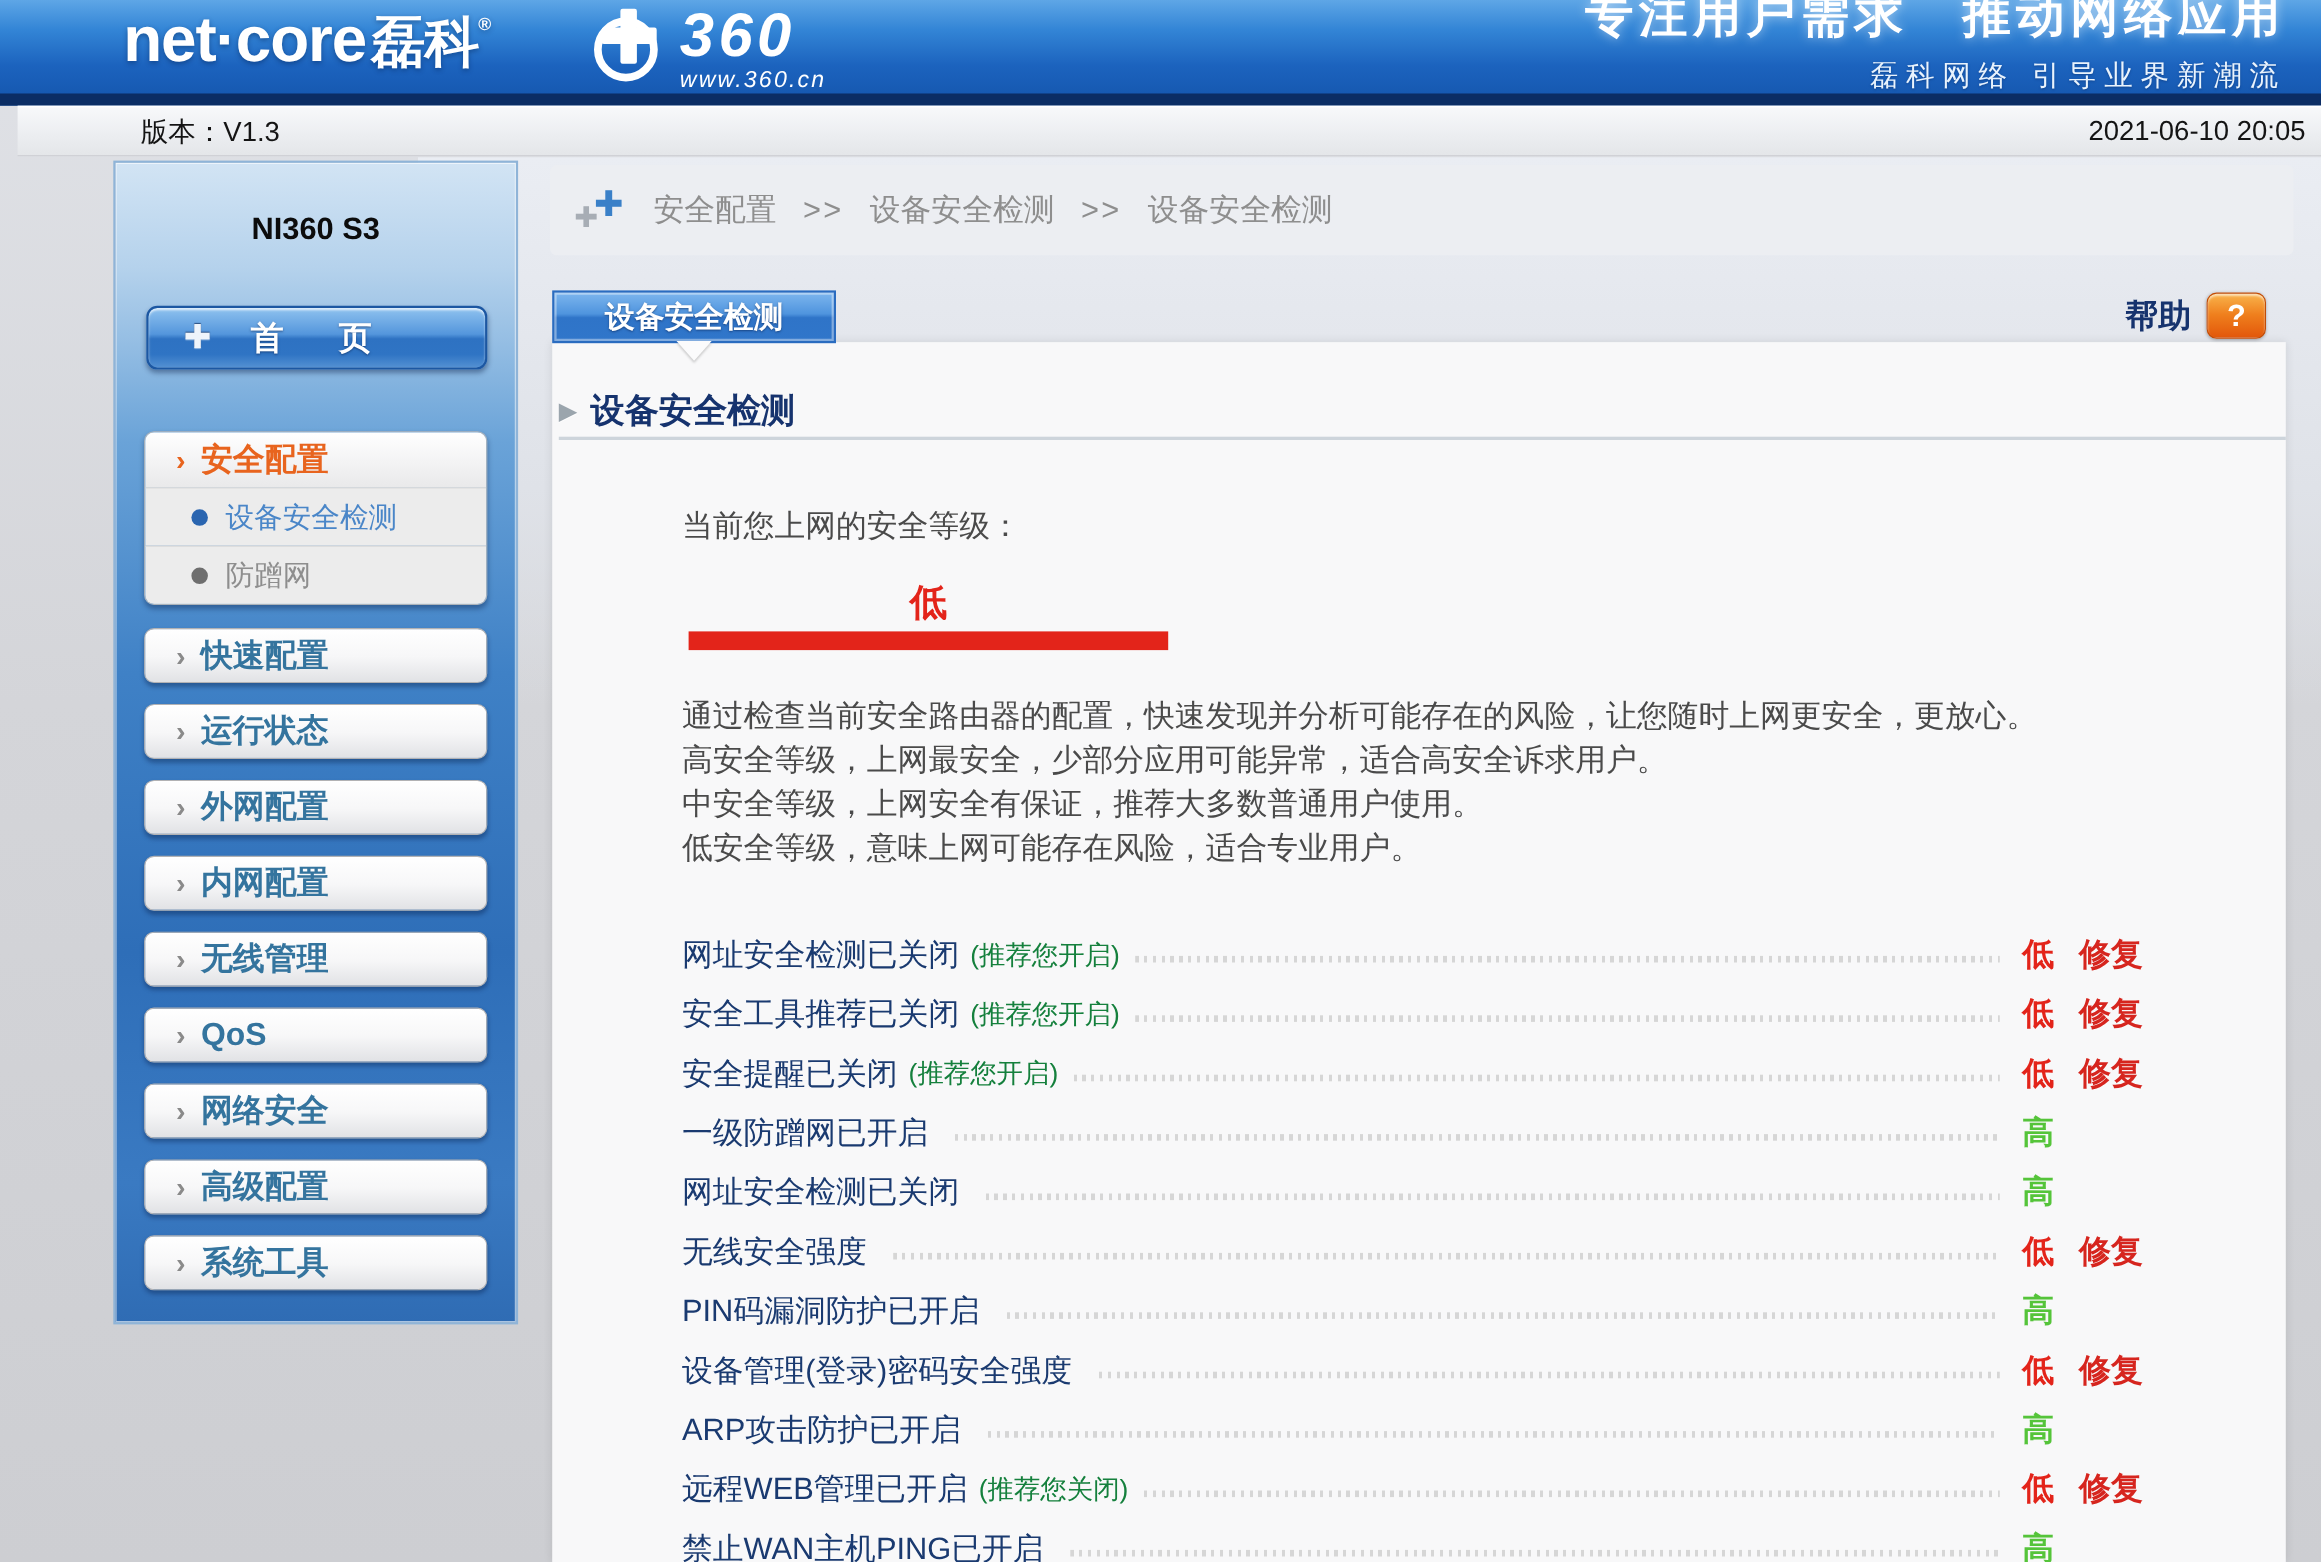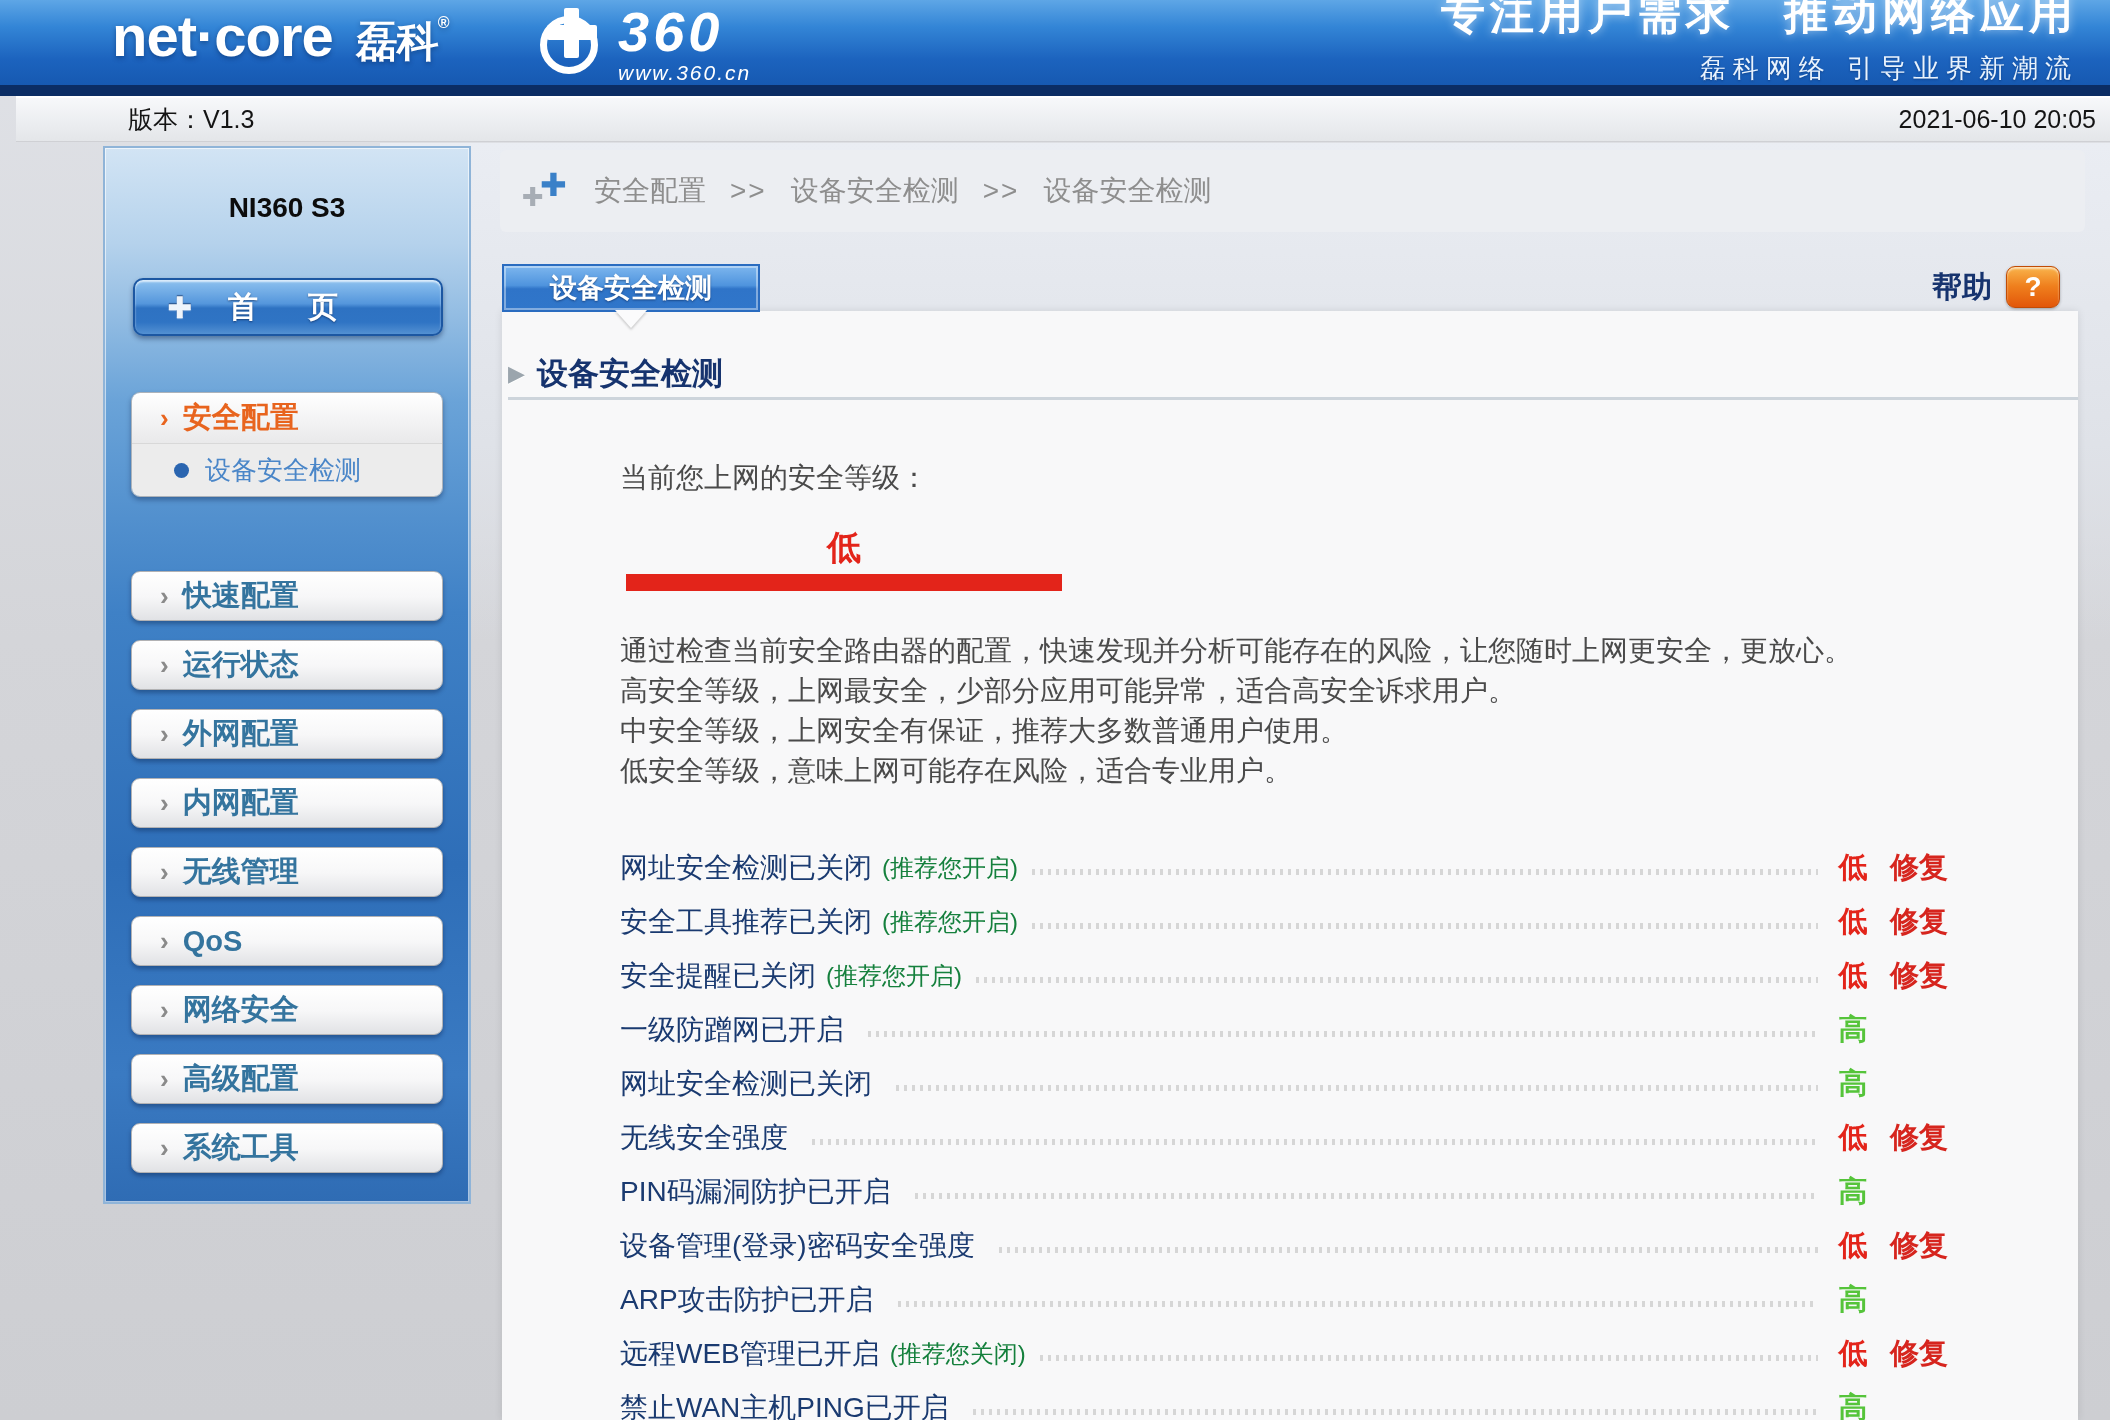--- a/index.html
+++ b/index.html
@@ -6,21 +6,21 @@
   body { background:#9a9aa0; font-family:"Liberation Sans","DejaVu Sans",sans-serif; }
   #screen { position:relative; width:2110px; height:1420px; overflow:hidden;
             background:linear-gradient(180deg,#e0e2e7 0%,#d4d5d9 45%,#cdced2 100%); }
 
   
   .header { position:absolute; left:0; top:0; width:2110px; height:96px;
             background:linear-gradient(180deg,#5ea6e6 0%,#3385d6 28%,#1c63be 62%,#1455ac 100%); }
   .header::after { content:""; position:absolute; left:0; right:0; bottom:0; height:11px; background:#0b2d64; }
   .brand { position:absolute; left:112px; top:2px; color:#fff; font-weight:bold; font-size:58px;
            letter-spacing:-1px; text-shadow:0 2px 5px rgba(0,30,80,.45); white-space:nowrap; }
-  .brand .cn { font-size:42px; margin-left:23px; }
+  .brand .cn { font-size:50px; margin-left:4px; }
   .brand .reg { font-size:16px; vertical-align:28px; }
   .logo360 { position:absolute; left:536px; top:4px; display:flex; align-items:flex-start; color:#fff;font-style:italic; }
   .plus-circle { position:relative; width:70px; height:70px; margin-top:4px; }
   .plus-circle .ring { position:absolute; left:4px; top:8px; width:58px; height:58px; border:7px solid #fff; border-radius:50%; }
   .plus-circle .bar-v { position:absolute; left:28px; top:0px; width:15px; height:50px; background:#fff; border-radius:2px; }
   .plus-circle .bar-h { position:absolute; left:11px; top:17px; width:50px; height:15px; background:#fff; border-radius:2px; }
   .l360-col { margin-left:12px; line-height:1; }
   .l360-text { font-size:56px; font-weight:bold; letter-spacing:4px; }
   .l360-url { font-size:21px; letter-spacing:2px; margin-top:2px; text-align:right; }
   .slogan { position:absolute; right:32px; top:-16px; text-align:right; color:#fff; }
@@ -169,20 +169,24 @@
 
     <div class="group">
       <div class="group-header">
         <span class="chev orange">›</span>
         <span>安全配置</span>
       </div>
       <div class="sub active">
         <span class="dot"></span>
         <span>设备安全检测</span>
       </div>
+      <div class="sub inactive">
+        <span class="dot"></span>
+        <span>防蹭网</span>
+      </div>
     </div>
 
     <div class="nav-btn" style="top:423px">
         <span class="chev gray">›</span>
         <span>快速配置</span>
       </div>
     <div class="nav-btn" style="top:492px">
         <span class="chev gray">›</span>
         <span>运行状态</span>
       </div>

